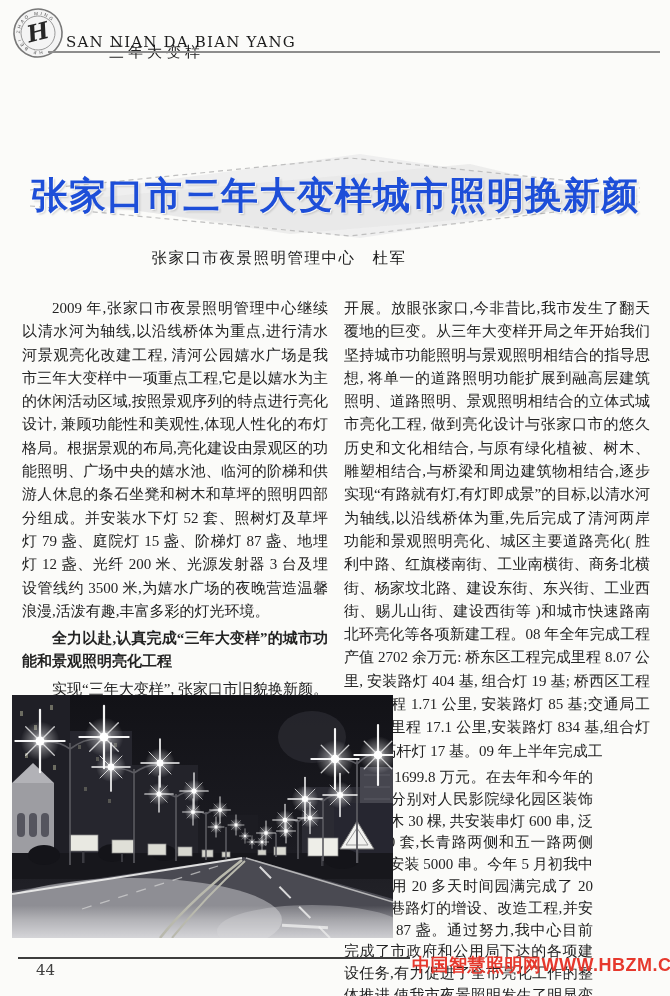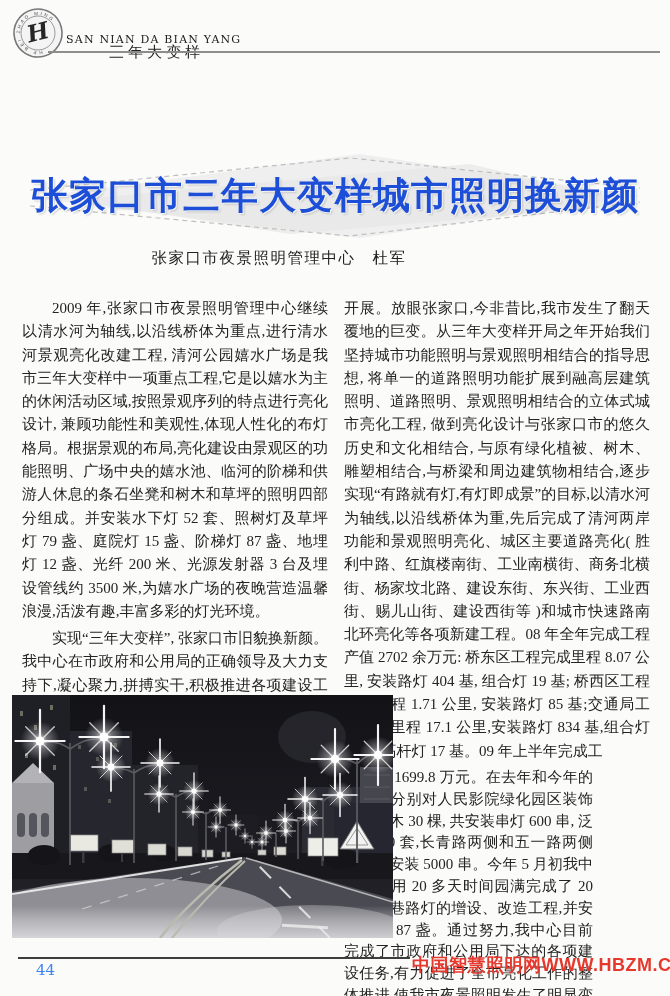--- a/index.html
+++ b/index.html
@@ -7,21 +7,21 @@
     width:670px;height:996px;position:relative;
     background:#fbfbf9;
     font-family:"Liberation Sans",sans-serif;
     color:#232323;
     overflow:hidden;
   }
   
   .hdr-logo{position:absolute;left:11px;top:6px;width:54px;height:54px;transform:rotate(-14deg);}
   .hdr-cn{position:absolute;left:109px;top:13px;font-size:15px;letter-spacing:4px;
           font-family:"DejaVu Serif",serif;color:#222;margin-top:30px;}
-  .hdr-en{position:absolute;left:66px;top:33px;font-size:11px;letter-spacing:1.2px;
+  .hdr-en{position:absolute;left:66px;top:33px;font-size:15px;letter-spacing:1.2px;
           font-family:"DejaVu Serif",serif;color:#1c1c1c;}
   .hdr-rule{position:absolute;left:48px;top:51px;width:612px;height:2px;background:#8d8d8d;}
   
   .banner{position:absolute;left:30px;top:150px;width:610px;height:92px;}
   .banner svg{position:absolute;left:0;top:0;}
   .art-title{
     position:absolute;inset:0;display:flex;align-items:center;justify-content:center;
     font-size:37px;font-weight:900;color:#1d4ed8;letter-spacing:1px;
     text-shadow:1px 1px 0 rgba(255,255,255,.8), 2px 2px 2px rgba(0,0,0,.15);
     white-space:nowrap;
@@ -36,21 +36,21 @@
   .col-left{left:18px;width:314px;}
   .col-right{left:340px;width:314px;}
   .col p{margin:4px;font-family:Liberation Serif, serif;}
   .indent{text-indent:2em;}
   .bold-head{font-weight:bold;text-indent:2em;}
   .wrap-narrow{margin-left:65px;width:249px;line-height:21.8px;}
   
   .photo{position:absolute;left:12px;top:695px;width:381px;height:243px;display:block;}
   
   .foot-rule{position:absolute;left:18px;top:957px;width:392px;height:1.5px;background:#3d3d3d;}
-  .page-num{position:absolute;left:36px;top:961px;font-size:15px;font-family:"DejaVu Serif",serif;color:#3b82f6;}
+  .page-num{position:absolute;left:36px;top:961px;font-size:15px;font-family:"DejaVu Serif",serif;color:#404040;}
   .watermark{
     position:absolute;left:412px;top:953px;font-size:18px;font-weight:600;
     letter-spacing:0.5px;white-space:nowrap;
   }
 </style>
 </head>
 <body>
 
 <svg class="hdr-logo" viewBox="0 0 54 54">
   <circle cx="27" cy="27" r="24" fill="#f4f4f4" stroke="#787878" stroke-width="1.6"></circle>
@@ -71,20 +71,21 @@
     <polygon points="40,50 440,14 610,54 260,84" fill="#e5e5e5" opacity="0.65"></polygon>
     <polyline points="0,40 320,8 610,38" fill="none" stroke="#bfbfbf" stroke-width="1.2" stroke-dasharray="5,4"></polyline>
     <polyline points="0,56 320,86 610,52" fill="none" stroke="#bfbfbf" stroke-width="1.2" stroke-dasharray="5,4"></polyline>
   </svg>
   <div class="art-title">张家口市三年大变样城市照明换新颜</div>
 </div>
 <div class="byline">张家口市夜景照明管理中心　杜军</div>
 
 <div class="col col-left">
   <p class="indent">2009 年,张家口市夜景照明管理中心继续以清水河为轴线,以沿线桥体为重点,进行清水河景观亮化改建工程, 清河公园嬉水广场是我市三年大变样中一项重点工程,它是以嬉水为主的休闲活动区域,按照景观序列的特点进行亮化设计, 兼顾功能性和美观性,体现人性化的布灯格局。根据景观的布局,亮化建设由景观区的功能照明、广场中央的嬉水池、临河的阶梯和供游人休息的条石坐凳和树木和草坪的照明四部分组成。并安装水下灯 52 套、照树灯及草坪灯 79 盏、庭院灯 15 盏、阶梯灯 87 盏、地埋灯 12 盏、光纤 200 米、光源发射器 3 台及埋设管线约 3500 米,为嬉水广场的夜晚营造温馨浪漫,活泼有趣,丰富多彩的灯光环境。</p>
+  <p class="bold-head">全力以赴,认真完成“三年大变样”的城市功能和景观照明亮化工程</p>
   <p class="indent">实现“三年大变样”, 张家口市旧貌换新颜。我中心在市政府和公用局的正确领导及大力支持下,凝心聚力,拼搏实干,积极推进各项建设工程的</p>
 </div>
 
 <div class="col col-right">
   <p>开展。放眼张家口,今非昔比,我市发生了翻天覆地的巨变。从三年大变样开局之年开始我们坚持城市功能照明与景观照明相结合的指导思想, 将单一的道路照明功能扩展到融高层建筑照明、道路照明、景观照明相结合的立体式城市亮化工程, 做到亮化设计与张家口市的悠久历史和文化相结合, 与原有绿化植被、树木、雕塑相结合,与桥梁和周边建筑物相结合,逐步实现“有路就有灯,有灯即成景”的目标,以清水河为轴线,以沿线桥体为重,先后完成了清河两岸功能和景观照明亮化、城区主要道路亮化( 胜利中路、红旗楼南街、工业南横街、商务北横街、杨家坟北路、建设东街、东兴街、工业西街、赐儿山街、建设西街等 )和城市快速路南北环亮化等各项新建工程。08 年全年完成工程产值 2702 余万元: 桥东区工程完成里程 8.07 公里, 安装路灯 404 基, 组合灯 19 基; 桥西区工程完成里程 1.71 公里, 安装路灯 85 基;交通局工程完成里程 17.1 公里,安装路灯 834 基,组合灯 27 基,高杆灯 17 基。09 年上半年完成工</p>
   <p class="wrap-narrow">程产值 1699.8 万元。在去年和今年的两年间分别对人民影院绿化园区装饰大小树木 30 棵, 共安装串灯 600 串, 泛光灯 60 套,长青路两侧和五一路两侧的串灯安装 5000 串。今年 5 月初我中心仅利用 20 多天时间园满完成了 20 条小街巷路灯的增设、改造工程,并安装路灯 87 盏。通过努力,我中心目前完成了市政府和公用局下达的各项建设任务,有力促进了全市亮化工作的整体推进,使我市夜景照明发生了明显变化, 用灯光塑造了一个亮丽多姿、缤纷幻彩的灯光环境。</p>
 </div>
 
 <svg class="photo" viewBox="0 0 381 243" preserveAspectRatio="none">
   <defs>

